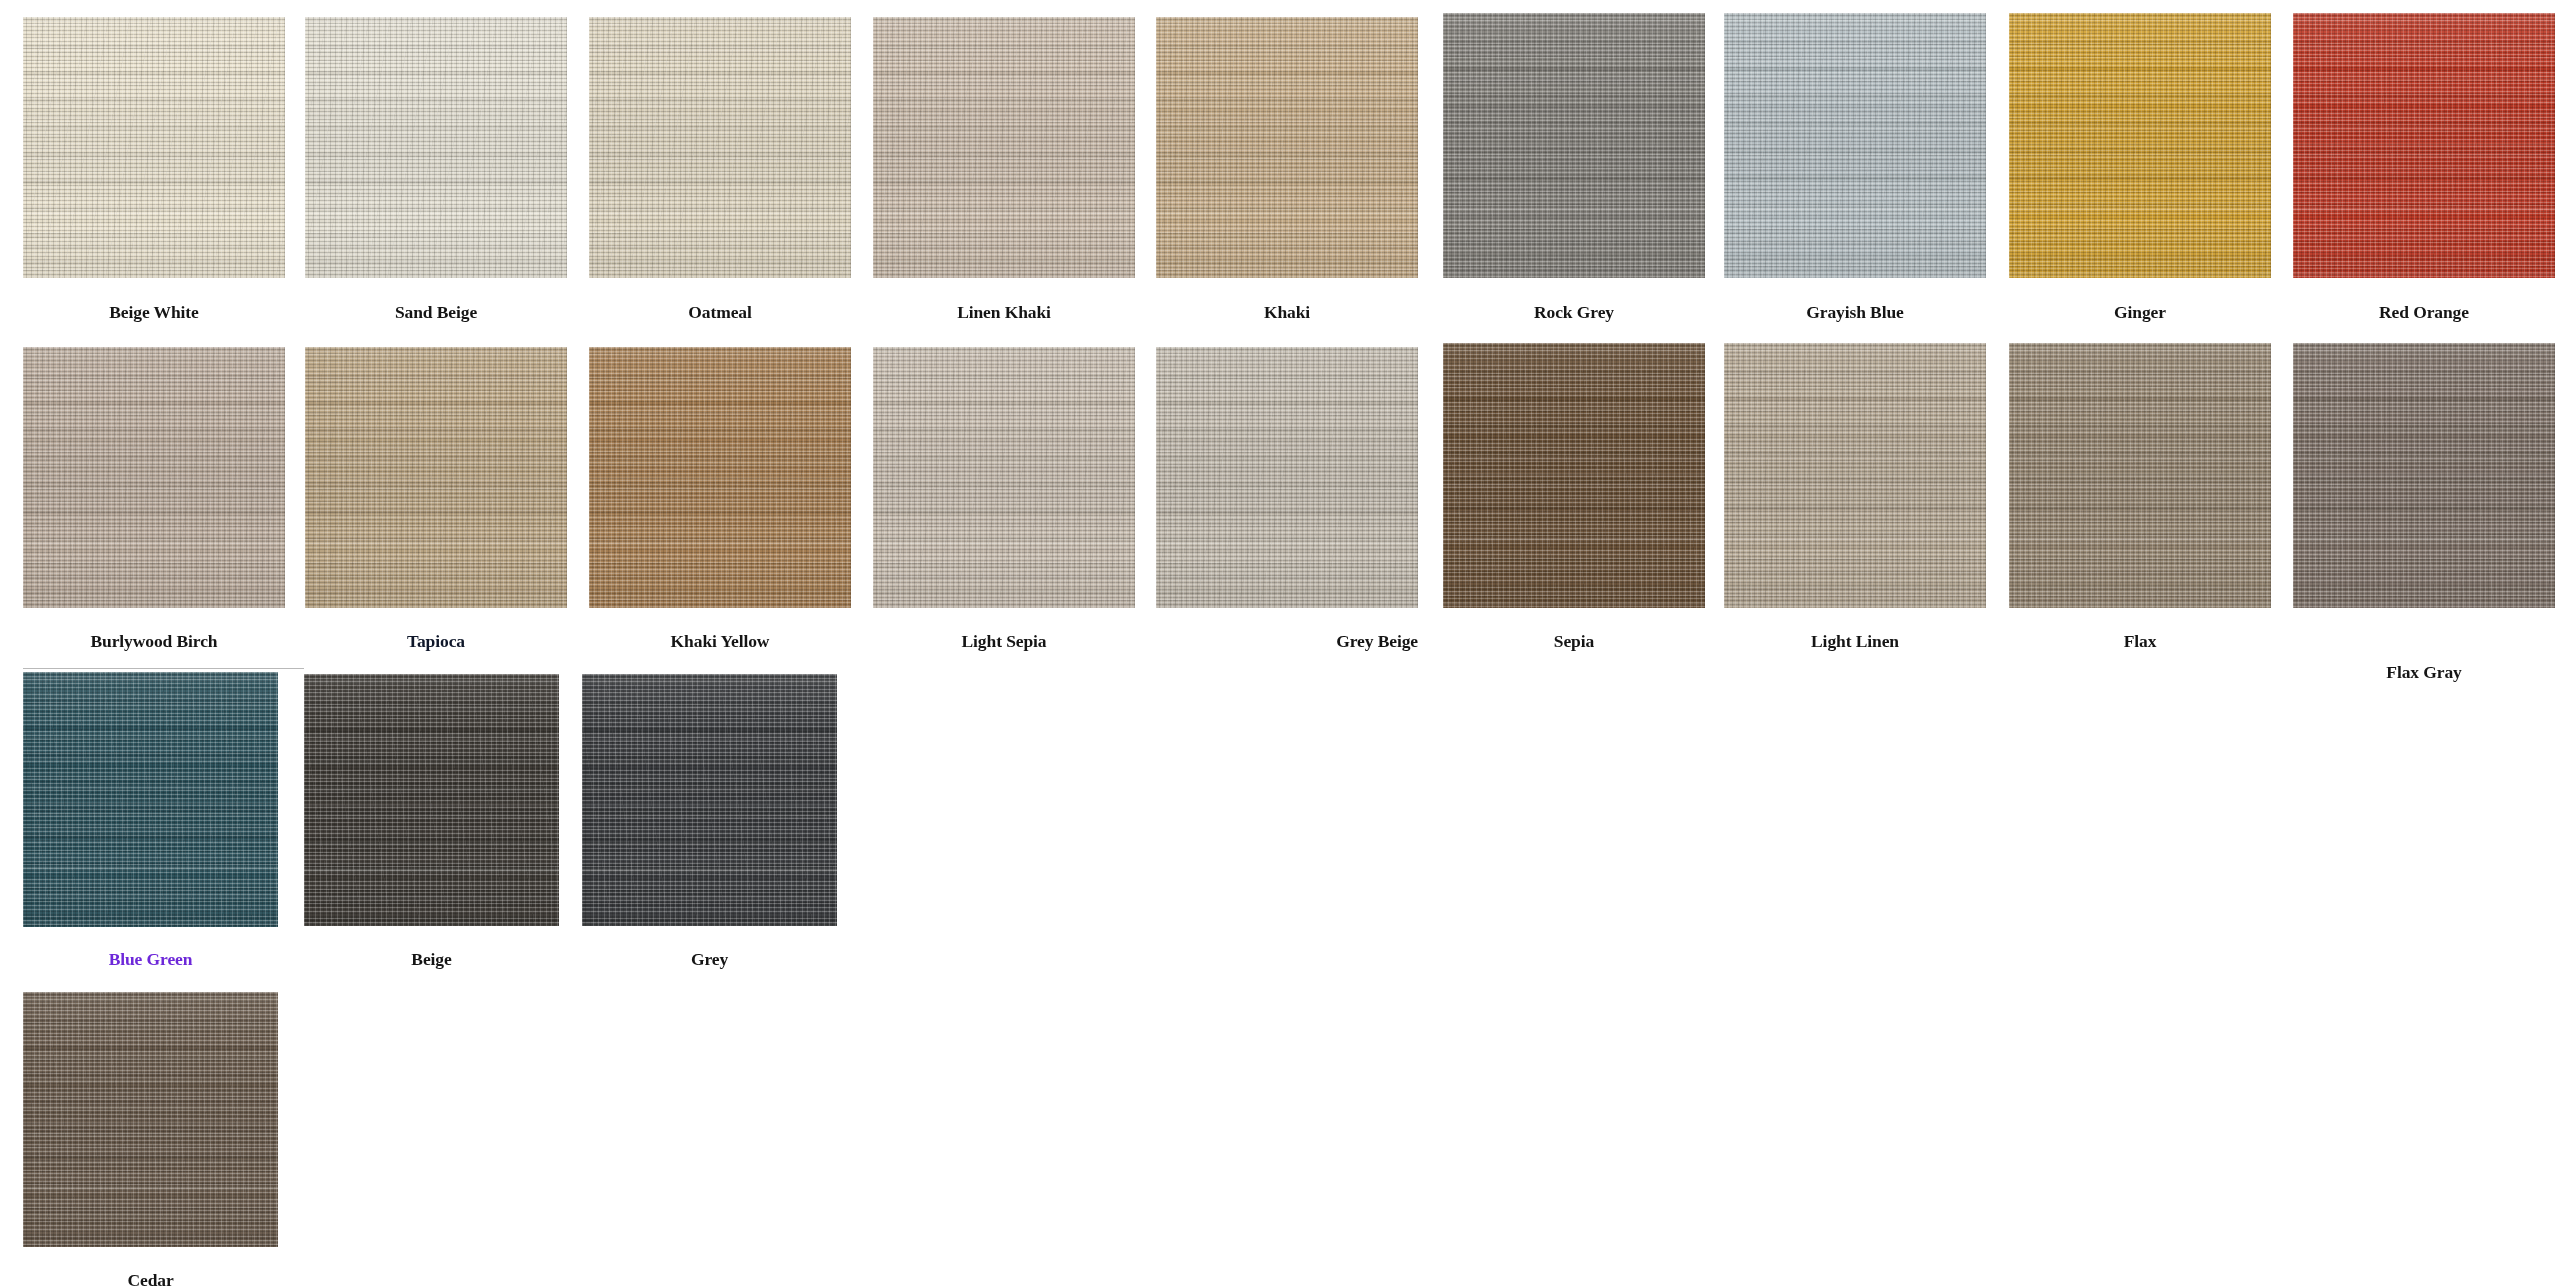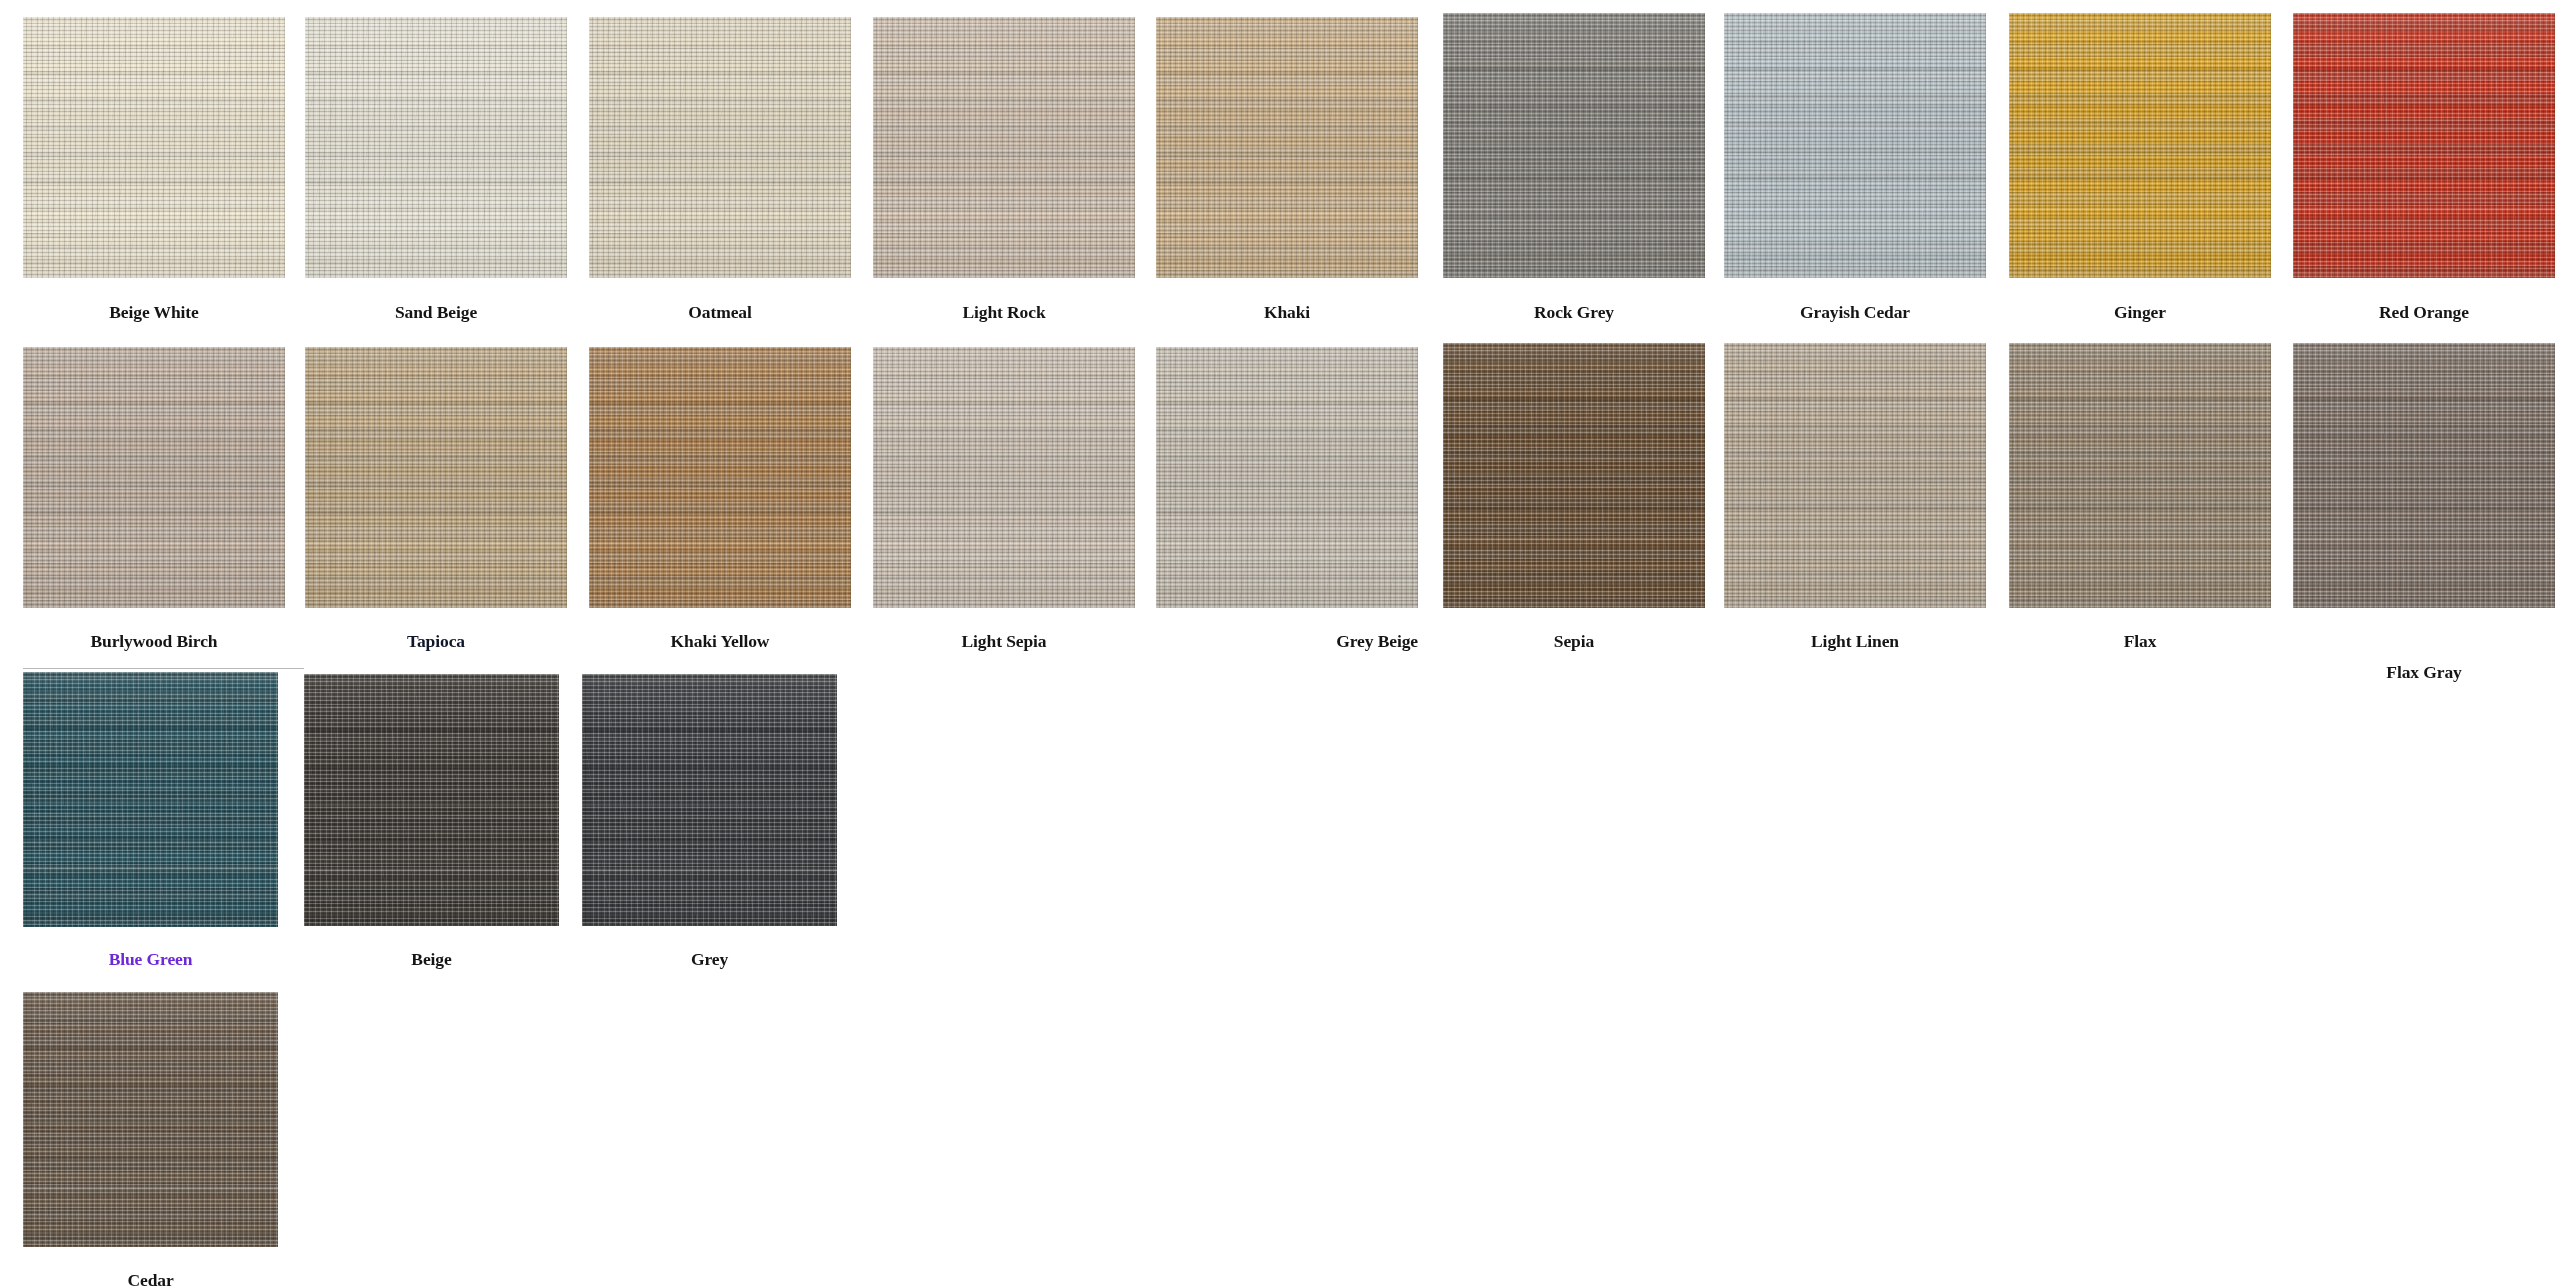--- a/index.html
+++ b/index.html
@@ -170,21 +170,21 @@
     <div class="swatch-cell" style="left: 873px; top: 16.6px; width: 262px; height: 261px;">
       <div class="swatch-chip" style="width: 262px; height: 261px; background: rgb(203, 188, 171);">
         <div class="weave w-slub"></div>
         <div class="weave w-slub2"></div>
         <div class="weave w-horiz"></div>
         <div class="weave w-vert"></div>
         <div class="weave w-fiber"></div>
         <div class="weave w-shade"></div>
       </div>
     </div>
-    <div class="swatch-label" style="left: 873px; top: 302px; width: 262px; color: rgb(21, 21, 21);">Light Rock</div>
+    <div class="swatch-label" style="left: 873px; top: 302px; width: 262px; color: rgb(21, 21, 21);">Linen Khaki</div>
     <div class="swatch-cell" style="left: 1156px; top: 16.6px; width: 262px; height: 261px;">
       <div class="swatch-chip" style="width: 262px; height: 261px; background: rgb(199, 173, 137);">
         <div class="weave w-slub"></div>
         <div class="weave w-slub2"></div>
         <div class="weave w-horiz"></div>
         <div class="weave w-vert"></div>
         <div class="weave w-fiber"></div>
         <div class="weave w-shade"></div>
       </div>
     </div>
@@ -203,21 +203,21 @@
     <div class="swatch-cell" style="left: 1724px; top: 13px; width: 262px; height: 265px;">
       <div class="swatch-chip" style="width: 262px; height: 265px; background: rgb(180, 190, 194);">
         <div class="weave w-slub"></div>
         <div class="weave w-slub2"></div>
         <div class="weave w-horiz"></div>
         <div class="weave w-vert"></div>
         <div class="weave w-fiber"></div>
         <div class="weave w-shade"></div>
       </div>
     </div>
-    <div class="swatch-label" style="left: 1724px; top: 302px; width: 262px; color: rgb(21, 21, 21);">Grayish Cedar</div>
+    <div class="swatch-label" style="left: 1724px; top: 302px; width: 262px; color: rgb(21, 21, 21);">Grayish Blue</div>
     <div class="swatch-cell" style="left: 2009px; top: 13px; width: 262px; height: 265px;">
       <div class="swatch-chip" style="width: 262px; height: 265px; background: rgb(210, 162, 52);">
         <div class="weave w-slub"></div>
         <div class="weave w-slub2"></div>
         <div class="weave w-horiz"></div>
         <div class="weave w-vert"></div>
         <div class="weave w-fiber"></div>
         <div class="weave w-shade"></div>
       </div>
     </div>

